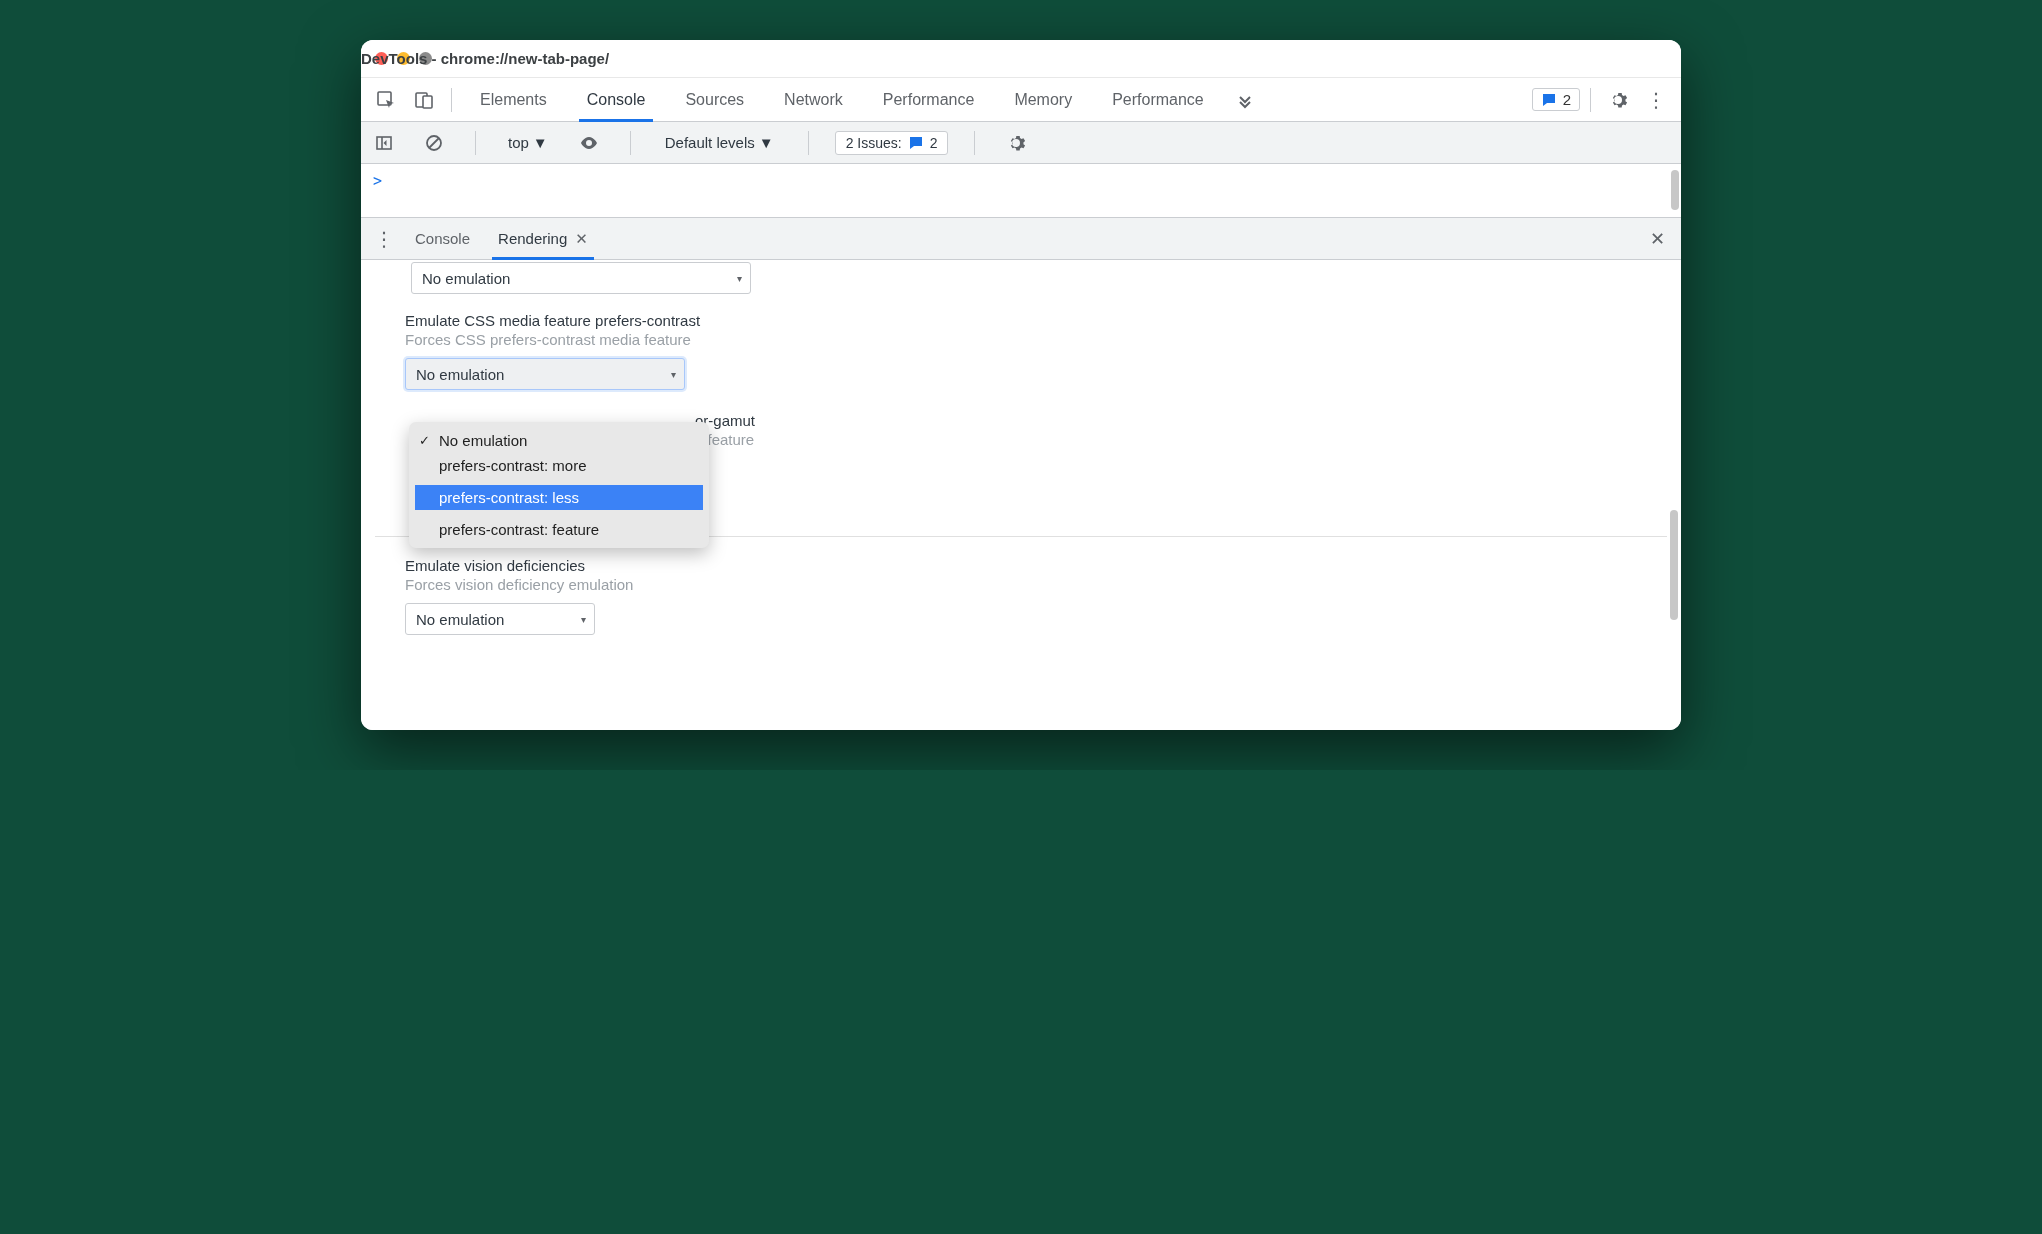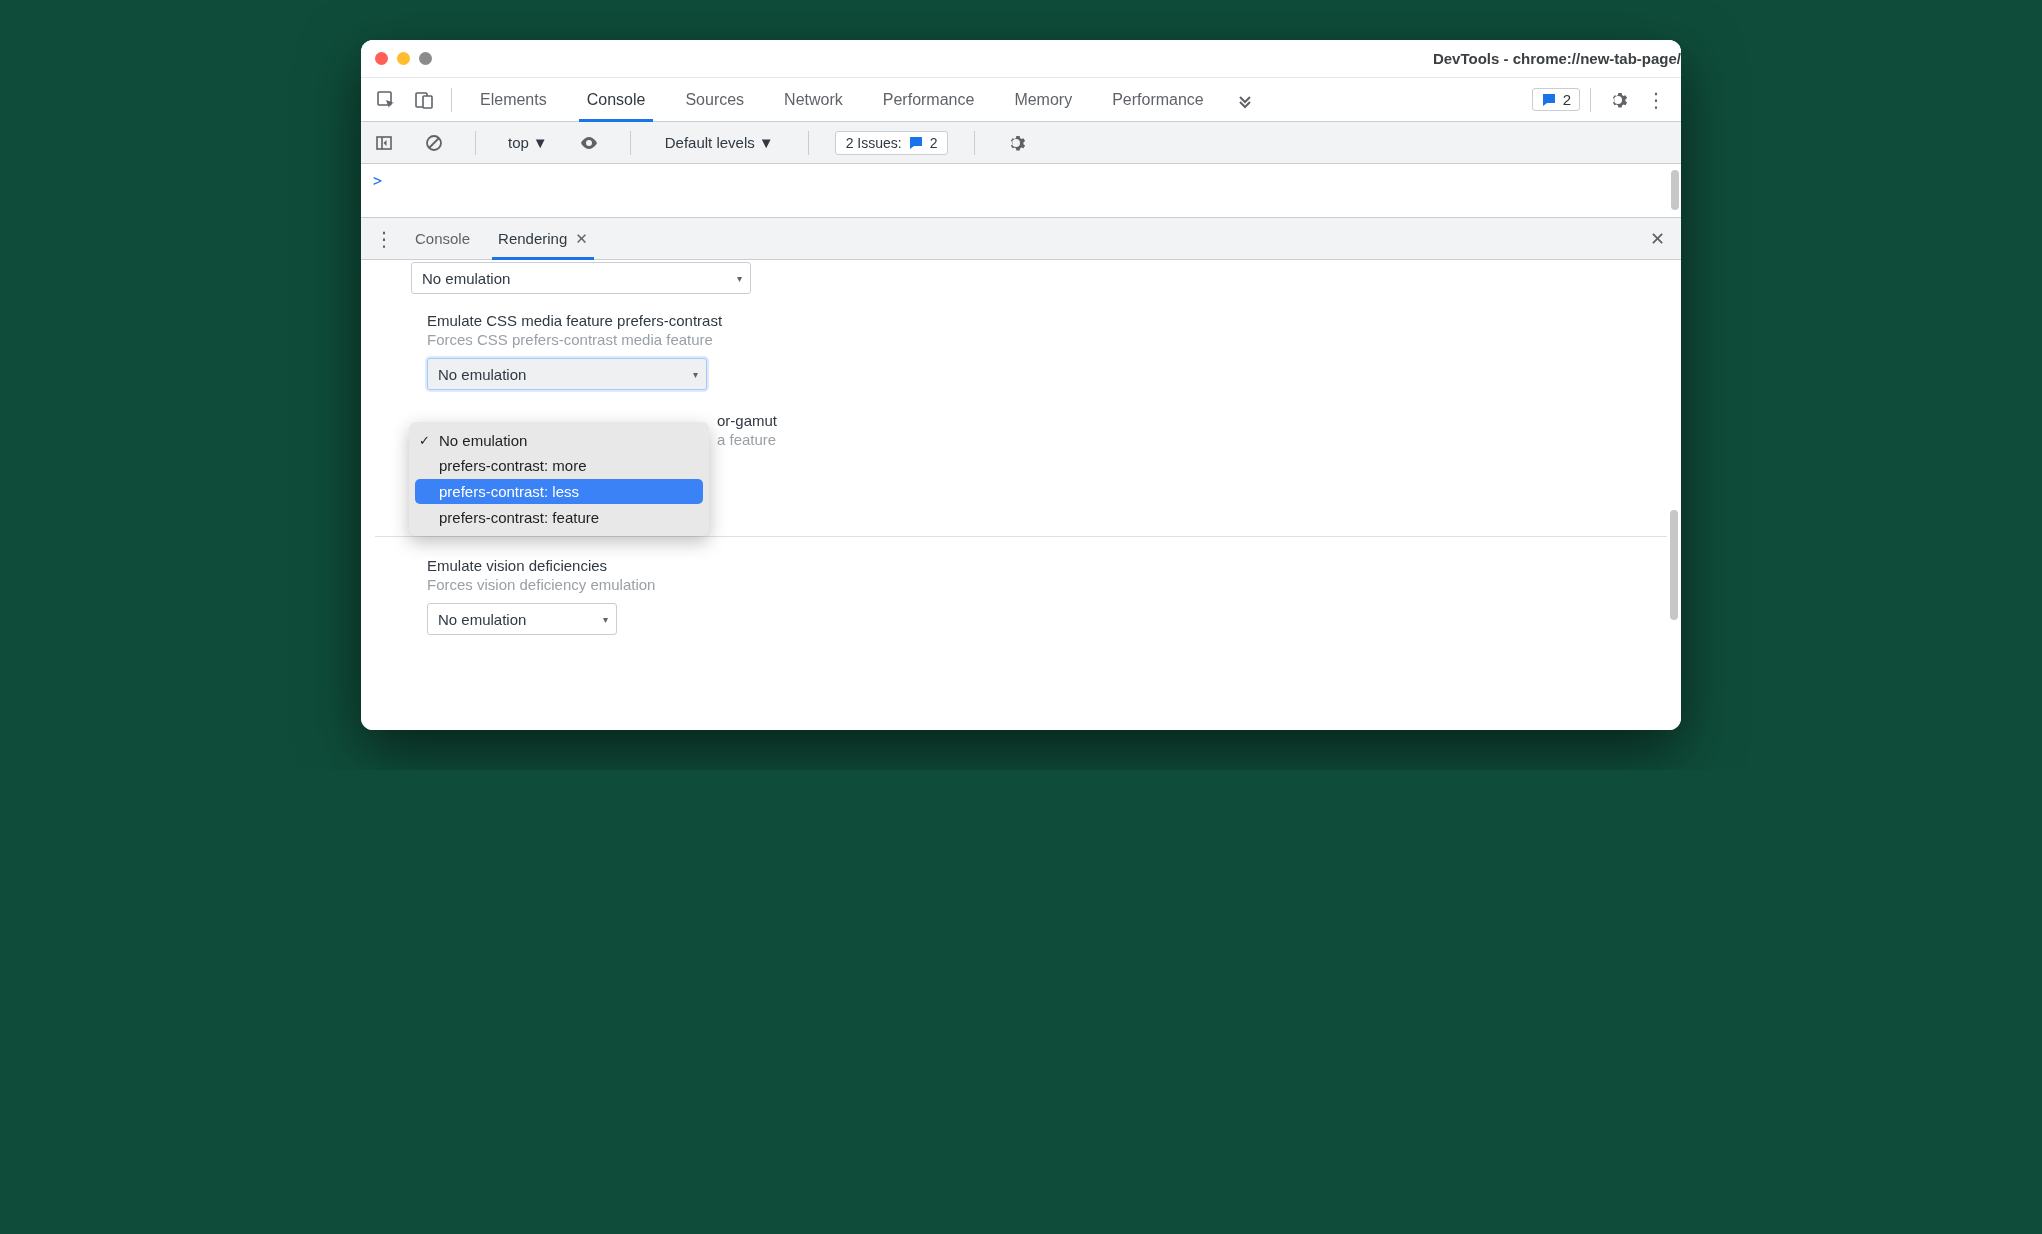--- a/index.html
+++ b/index.html
@@ -47,21 +47,21 @@
   .traffic-lights { display: flex; gap: 9px; }
   .traffic-lights .dot {
     width: 13px; height: 13px; border-radius: 50%;
   }
   .dot.red { background: #ff5f57; }
   .dot.yellow { background: #febc2e; }
   .dot.green { background: #8b8b8b; }
   .titlebar-title {
     position: absolute;
     left: 0; right: 0;
-    text-align: right;
+    text-align: left;
     font-weight: 600;
     font-size: 15px;
     color: #3c4043;
     pointer-events: none;
   }
 
   
   .tabs-row {
     height: 44px;
     display: flex;
@@ -226,21 +226,21 @@
   }
 
   
   .rendering-content {
     padding: 0 0 20px 0;
     position: relative;
     background: #fff;
     height: 470px;
     overflow: hidden;
   }
-  .section { padding: 8px 0 0 66px; }
+  .section { padding: 8px 0 0 44px; }
   .previous-select {
     margin: 2px 0 10px 50px;
   }
   .section-title {
     font-size: 15px;
     color: var(--text-dark);
     margin-bottom: 2px;
   }
   .section-desc {
     font-size: 15px;
@@ -295,22 +295,22 @@
   }
   .dropdown-item.selected::before {
     content: "✓";
     position: absolute;
     left: 10px;
     font-size: 13px;
   }
   .dropdown-item.highlighted {
     background: var(--dropdown-highlight);
     color: #fff;
-    border-radius: 5px;
-    margin: 1px 6px;
+    border-radius: 0;
+    margin: 7px 6px;
     padding-left: 24px;
   }
 
   
   .drawer-scroll-stub {
     position: absolute;
     right: 3px;
     top: 250px;
     width: 8px;
     height: 110px;

